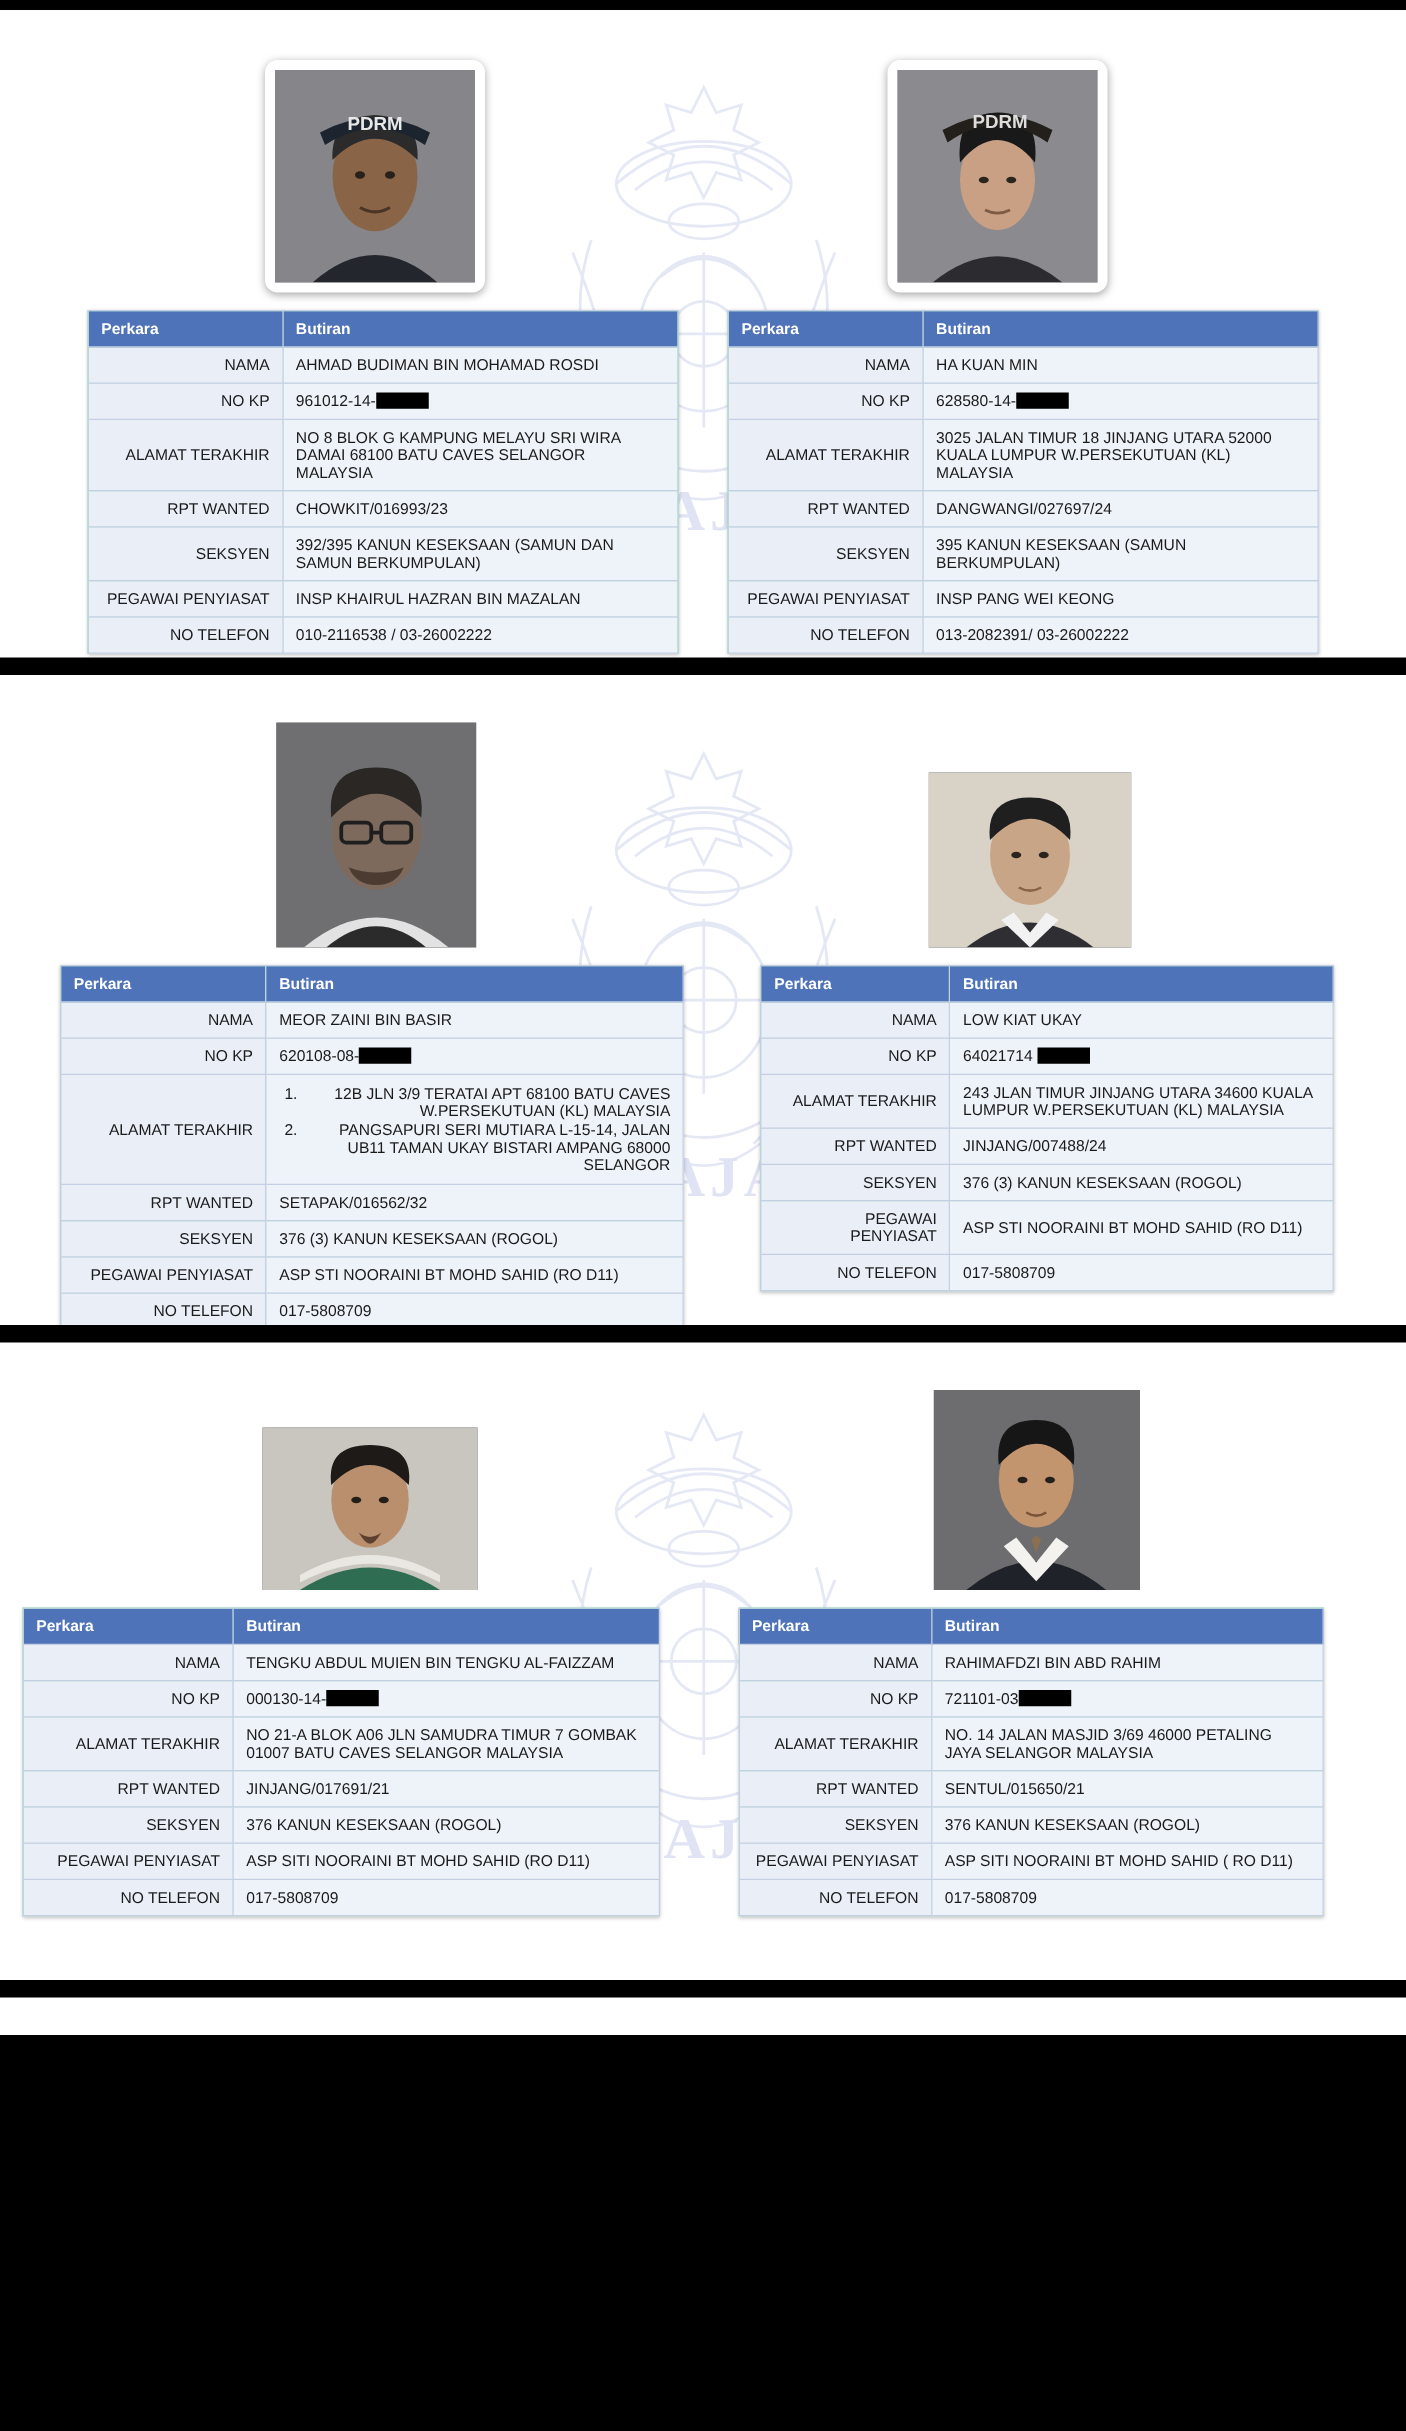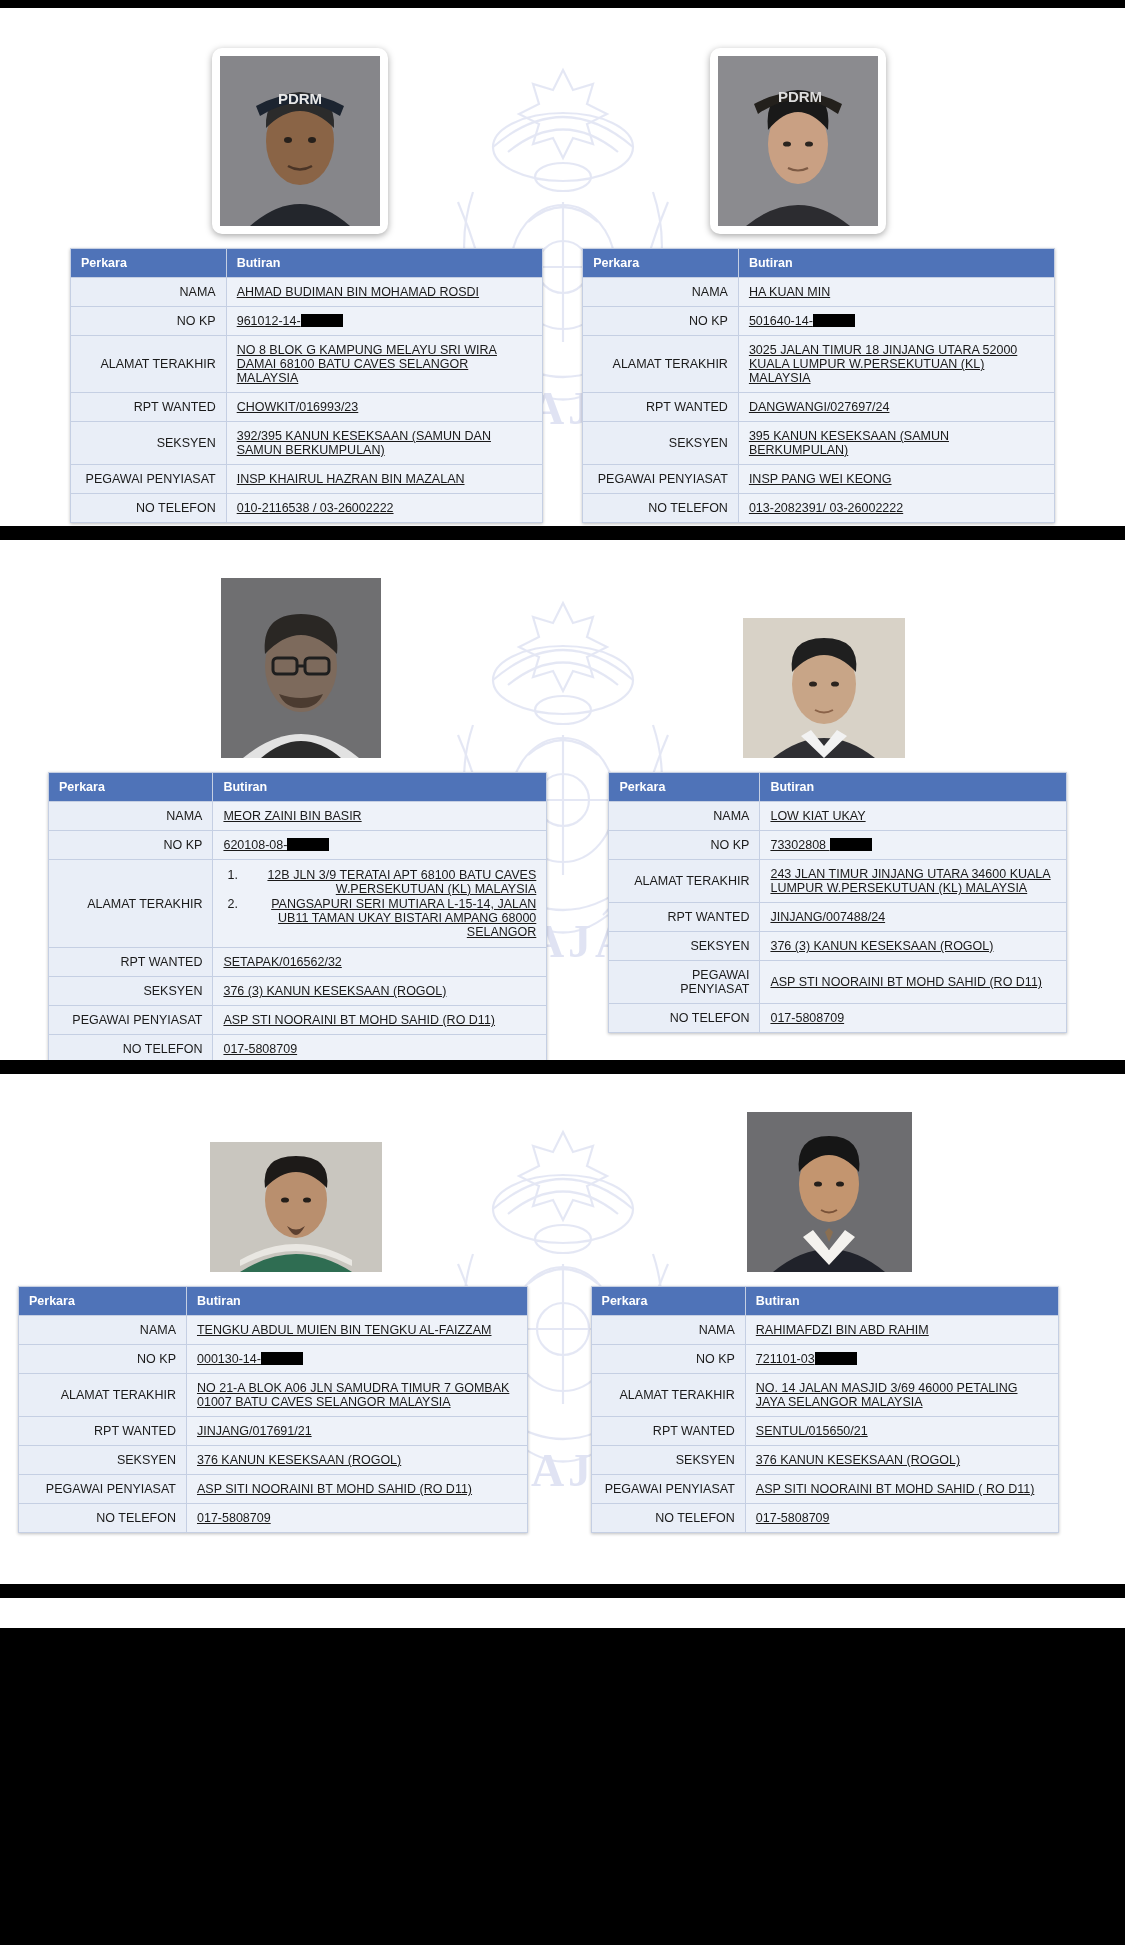--- a/index.html
+++ b/index.html
@@ -28,21 +28,21 @@
          padding:8px;}
   .photo .inner{position:relative;overflow:hidden;background:#6e6e70;}
   .photo.plain{box-shadow:none;border-radius:0;padding:0;}
 
   table.info{border-collapse:collapse;width:100%;background:#86efac;
              font-size:12.5px;color:#1a1a1a;box-shadow:0 1px 3px rgba(0,0,0,.25);}
   table.info th{background:#4f73b8;color:#fff;text-align:left;font-size:12.5px;
              padding:7px 10px;font-weight:bold;border:1px solid #c5cfe3;}
   table.info td{border:1px solid #c5cfe3;padding:7px 10px;vertical-align:middle;}
   table.info td.k{width:33%;background:#e9eef7;text-align:right;}
-  table.info td.v{background:#eef2f9;text-decoration:underline;}
+  table.info td.v{background:#eef2f9;}
   .redact{display:inline-block;background:#000;width:42px;height:13px;
           vertical-align:-2px;}
   ol.addr{margin:0;padding-left:18px;text-align:right;}
   ol.addr li{margin:1px 0;}
 </style>
 </head>
 <body>
 
 <div class="topgap"></div>
 
@@ -154,21 +154,21 @@
             <tr>
               <th>Perkara</th>
             <th>Butiran</th>
             </tr>
         <tr>
               <td class="k">NAMA</td>
             <td class="v">HA KUAN MIN</td>
             </tr>
         <tr>
               <td class="k">NO KP</td>
-            <td class="v"><span>501640-14-</span><span class="redact"></span></td>
+            <td class="v"><span>628580-14-</span><span class="redact"></span></td>
             </tr>
         <tr>
               <td class="k">ALAMAT TERAKHIR</td>
             <td class="v">3025 JALAN TIMUR 18 JINJANG UTARA 52000 KUALA LUMPUR W.PERSEKUTUAN (KL) MALAYSIA</td>
             </tr>
         <tr>
               <td class="k">RPT WANTED</td>
             <td class="v">DANGWANGI/027697/24</td>
             </tr>
         <tr>
@@ -303,21 +303,21 @@
             <tr>
               <th>Perkara</th>
             <th>Butiran</th>
             </tr>
         <tr>
               <td class="k">NAMA</td>
             <td class="v">LOW KIAT UKAY</td>
             </tr>
         <tr>
               <td class="k">NO KP</td>
-            <td class="v"><span>73302808 </span><span class="redact"></span></td>
+            <td class="v"><span>64021714 </span><span class="redact"></span></td>
             </tr>
         <tr>
               <td class="k">ALAMAT TERAKHIR</td>
             <td class="v">243 JLAN TIMUR JINJANG UTARA 34600 KUALA LUMPUR W.PERSEKUTUAN (KL) MALAYSIA</td>
             </tr>
         <tr>
               <td class="k">RPT WANTED</td>
             <td class="v">JINJANG/007488/24</td>
             </tr>
         <tr>

